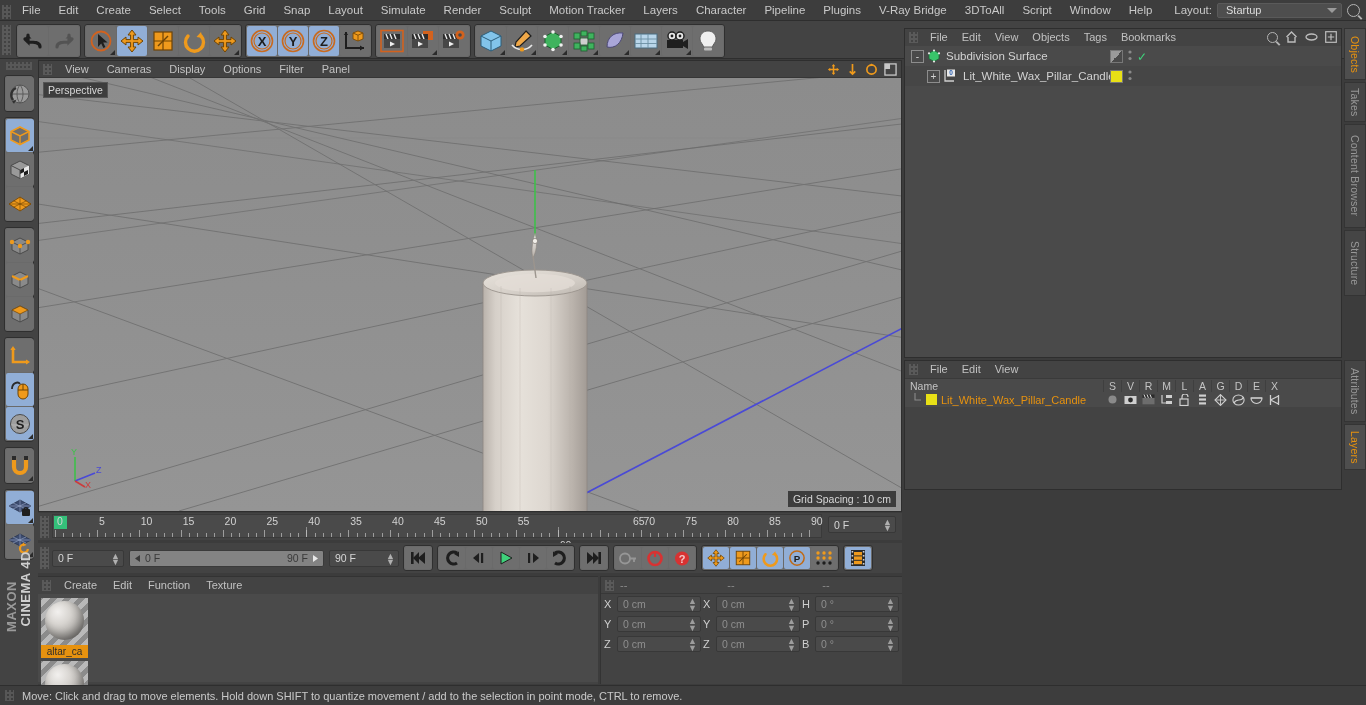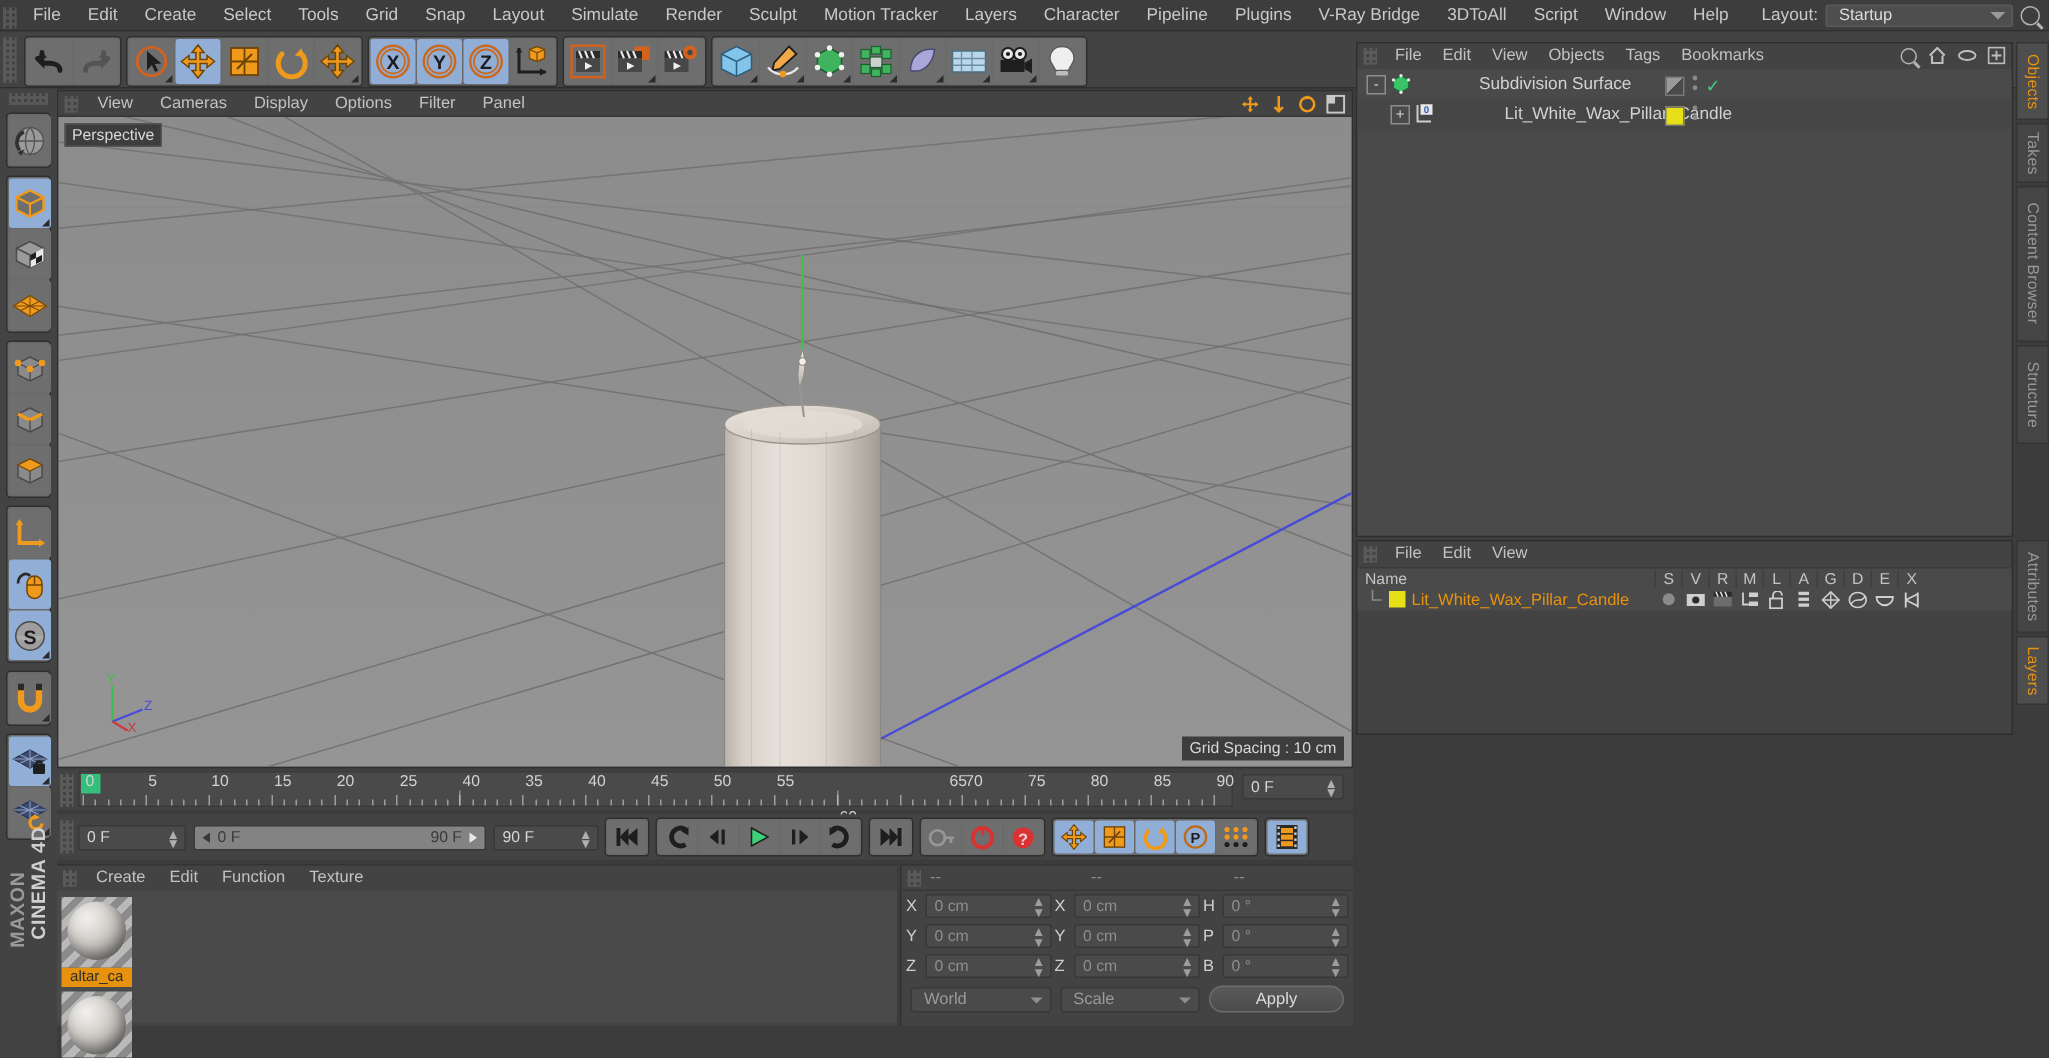--- a/index.html
+++ b/index.html
@@ -116,21 +116,21 @@
   .om-menu{ height:17px; display:flex; align-items:center; position:relative;}
   .om-menu .g{ width:9px;height:11px;margin:0 5px 0 4px;background:
      repeating-linear-gradient(0deg,#6e6e6e 0 2px,transparent 2px 4px),
      repeating-linear-gradient(90deg,#6e6e6e 0 2px,transparent 2px 4px); background-size:4px 4px; opacity:.55;}
   .om-menu .mi{ padding:0 7px; font-size:11px; color:#c2c2c2; line-height:17px;}
   .om-icons{ position:absolute; right:4px; top:2px; display:flex; gap:7px; align-items:center;}
   .om-body{ height:311px; background:#4a4a4a; }
   .om-row{ height:20px; display:flex; align-items:center; position:relative; padding-left:6px;}
   .om-row.alt{ background:#464646;}
   .om-tree{ width:13px; height:13px; border:1px solid #8d8d8d; color:#d2d2d2; font-size:10px; line-height:11px; text-align:center; margin-right:3px; background:#4a4a4a;}
-  .om-name{ font-size:11.5px; color:#d2d2d2;margin-left:40px;}
+  .om-name{ font-size:11.5px; color:#d2d2d2;}
   .om-right{ position:absolute; left:205px; top:3px; display:flex; align-items:center; gap:4px;}
   .tagbox{ width:13px; height:13px; border:1px solid #777;}
 
   
   .layman{ position:absolute; left:904px; top:360px; width:438px; height:130px; background:#434343; border:1px solid #2e2e2e;}
   .lm-menu{ height:17px; display:flex; align-items:center;}
   .lm-menu .g{ width:9px;height:11px;margin:0 5px 0 4px;background:
      repeating-linear-gradient(0deg,#6e6e6e 0 2px,transparent 2px 4px),
      repeating-linear-gradient(90deg,#6e6e6e 0 2px,transparent 2px 4px); background-size:4px 4px; opacity:.55;}
   .lm-menu .mi{ padding:0 7px; font-size:11px; color:#c2c2c2; line-height:17px;}
@@ -1015,31 +1015,20 @@
           <span>0 cm</span>
           <span class="spin">▲<br>▼</span>
         </span>
       <span class="co-lbl">B</span>
       <span class="co-input">
           <span>0 °</span>
           <span class="spin">▲<br>▼</span>
         </span>
     </div>
 
-    <div class="co-foot">
-      <div class="co-dd">
-        <span>World</span>
-        <span class="arw"></span>
-      </div>
-      <div class="co-dd">
-        <span>Scale</span>
-        <span class="arw"></span>
-      </div>
-      <div class="applybtn">Apply</div>
-    </div>
   </div>
 
   <div class="objman">
     <div class="om-menu">
       <div class="g"></div>
       <div id="ommenu" style="display:flex">
           <div class="mi">File</div>
           <div class="mi">Edit</div>
           <div class="mi">View</div>
           <div class="mi">Objects</div>
@@ -1219,14 +1208,18 @@
     <div id="rtabslower">
         <div class="rtab" style="height: 62px;">
           <span>Attributes</span>
         </div>
         <div class="rtab act" style="height: 46px;">
           <span>Layers</span>
         </div>
       </div>
   </div>
 
+  <div class="statusbar">
+    <div class="g"></div>
+    <div class="txt">Move: Click and drag to move elements. Hold down SHIFT to quantize movement / add to the selection in point mode, CTRL to remove.</div>
+  </div>
 
 </div>
 
 </body></html>

